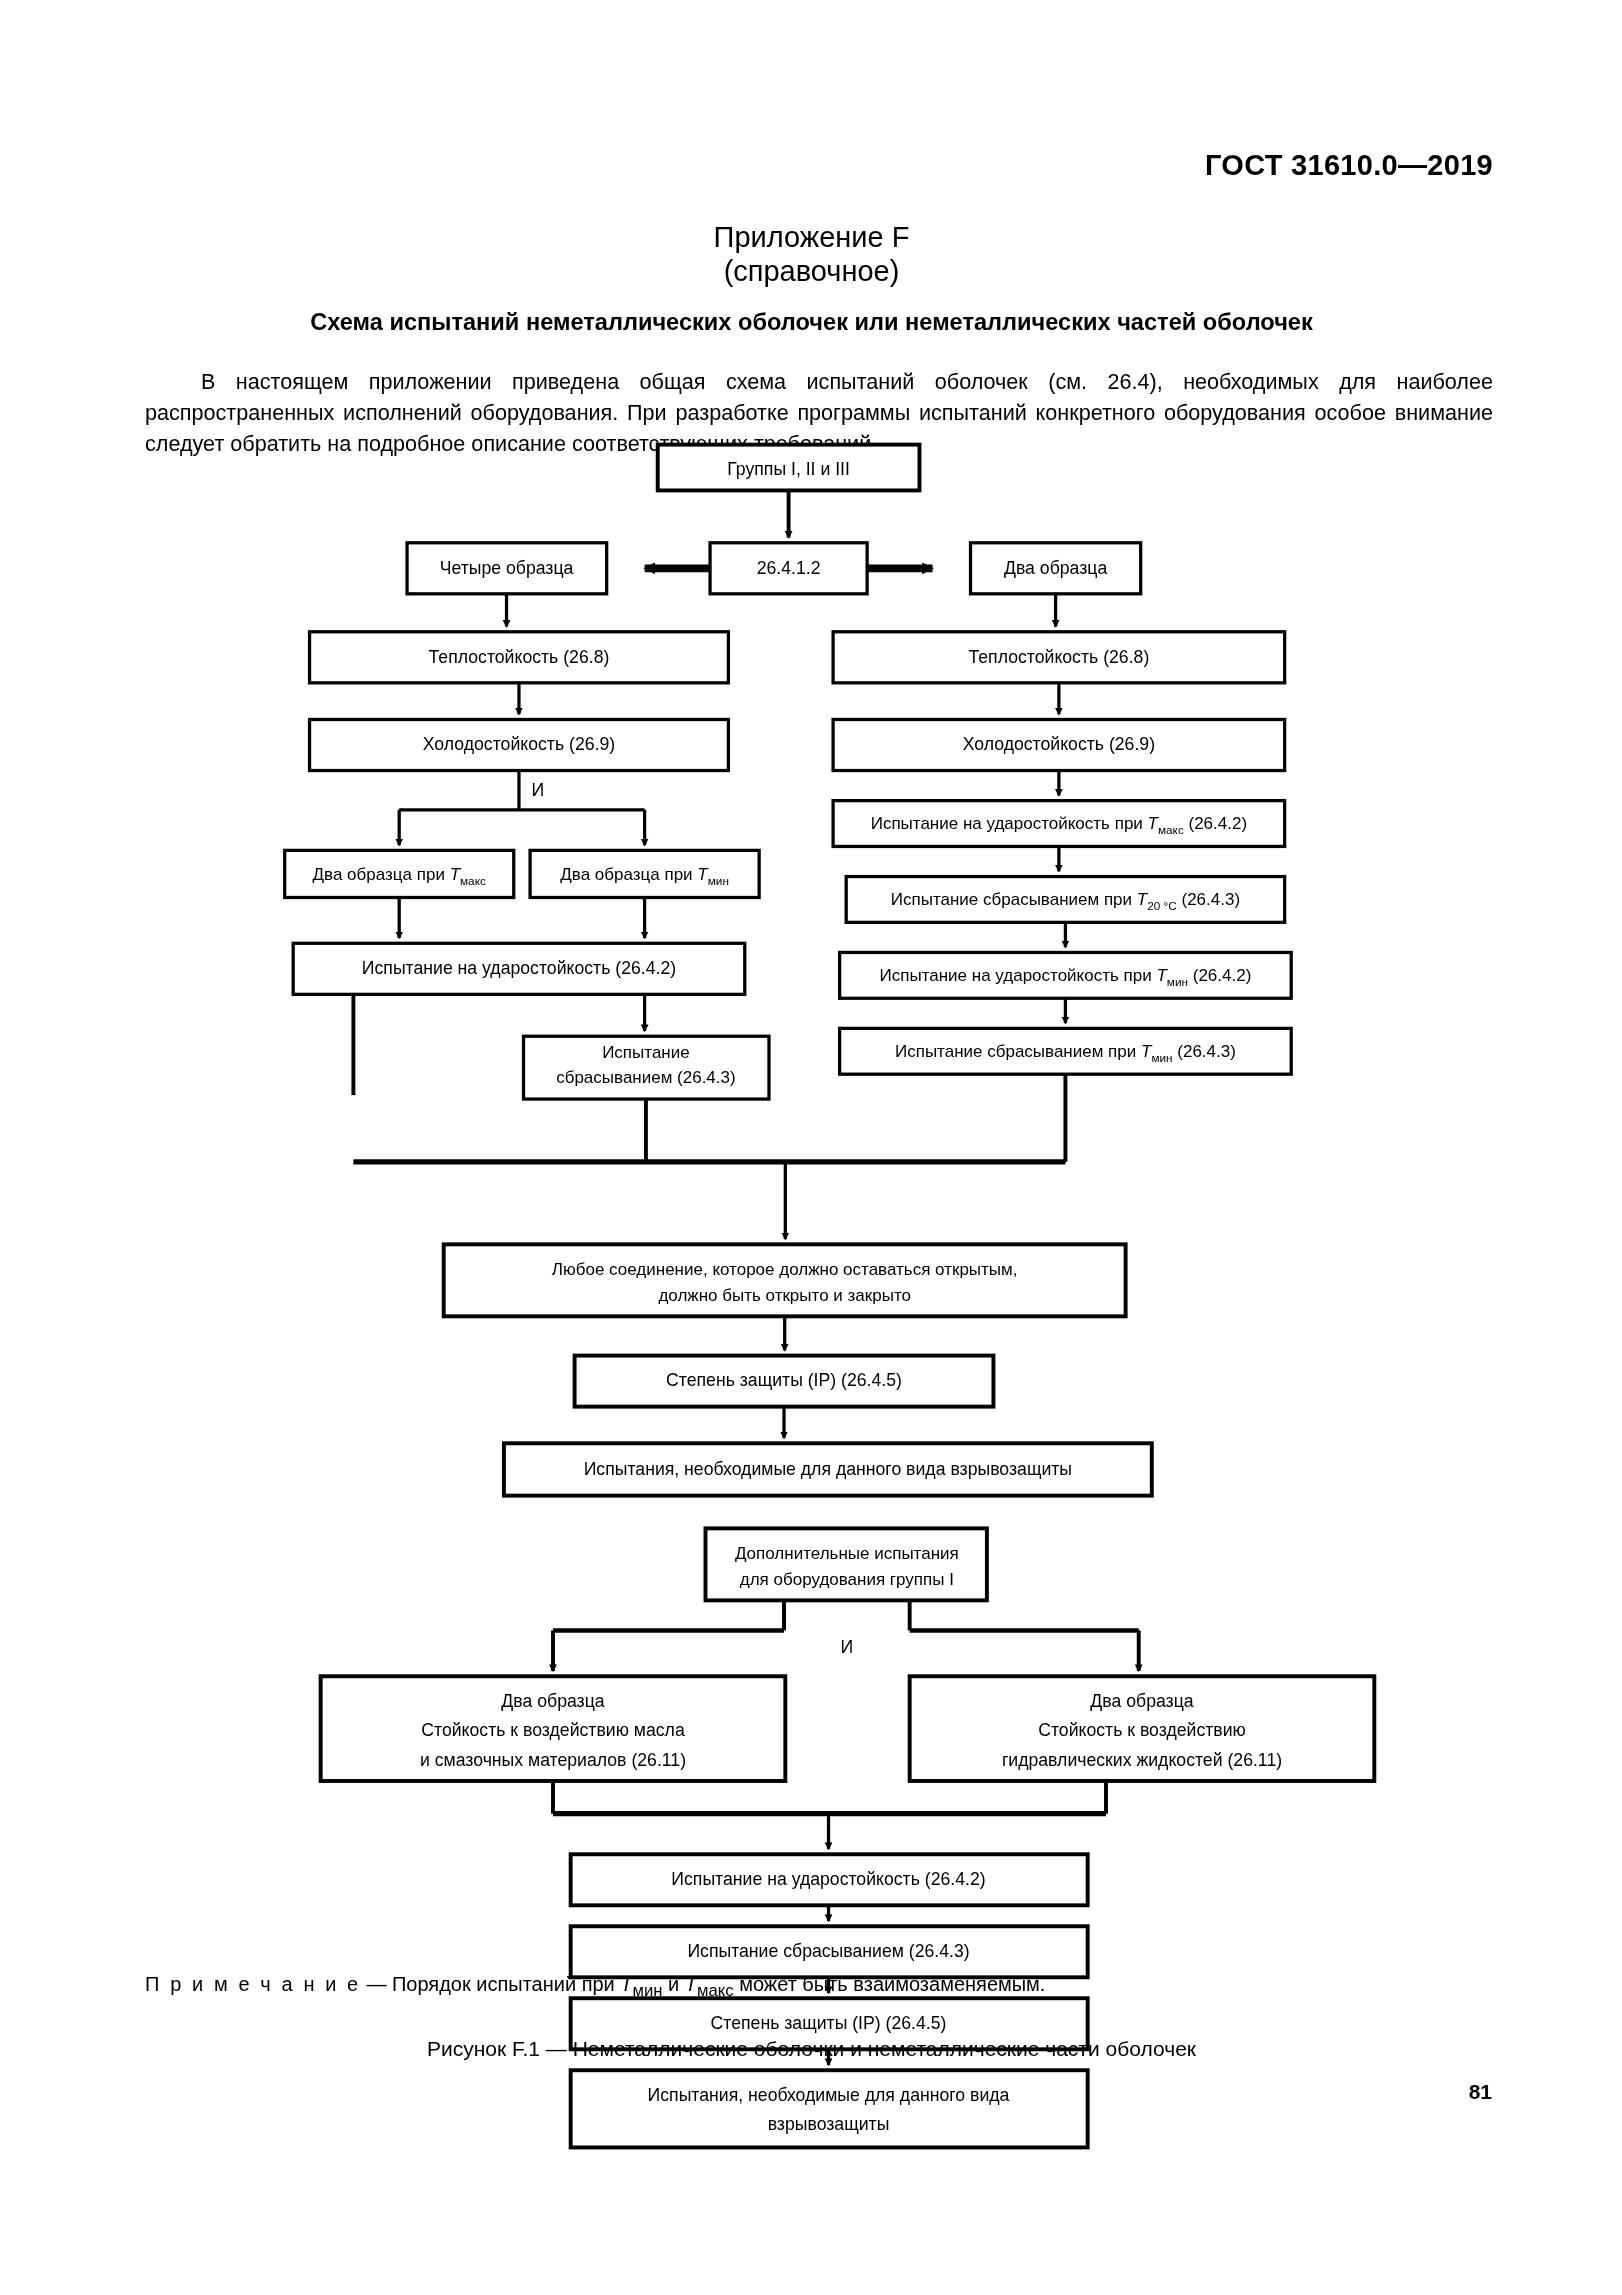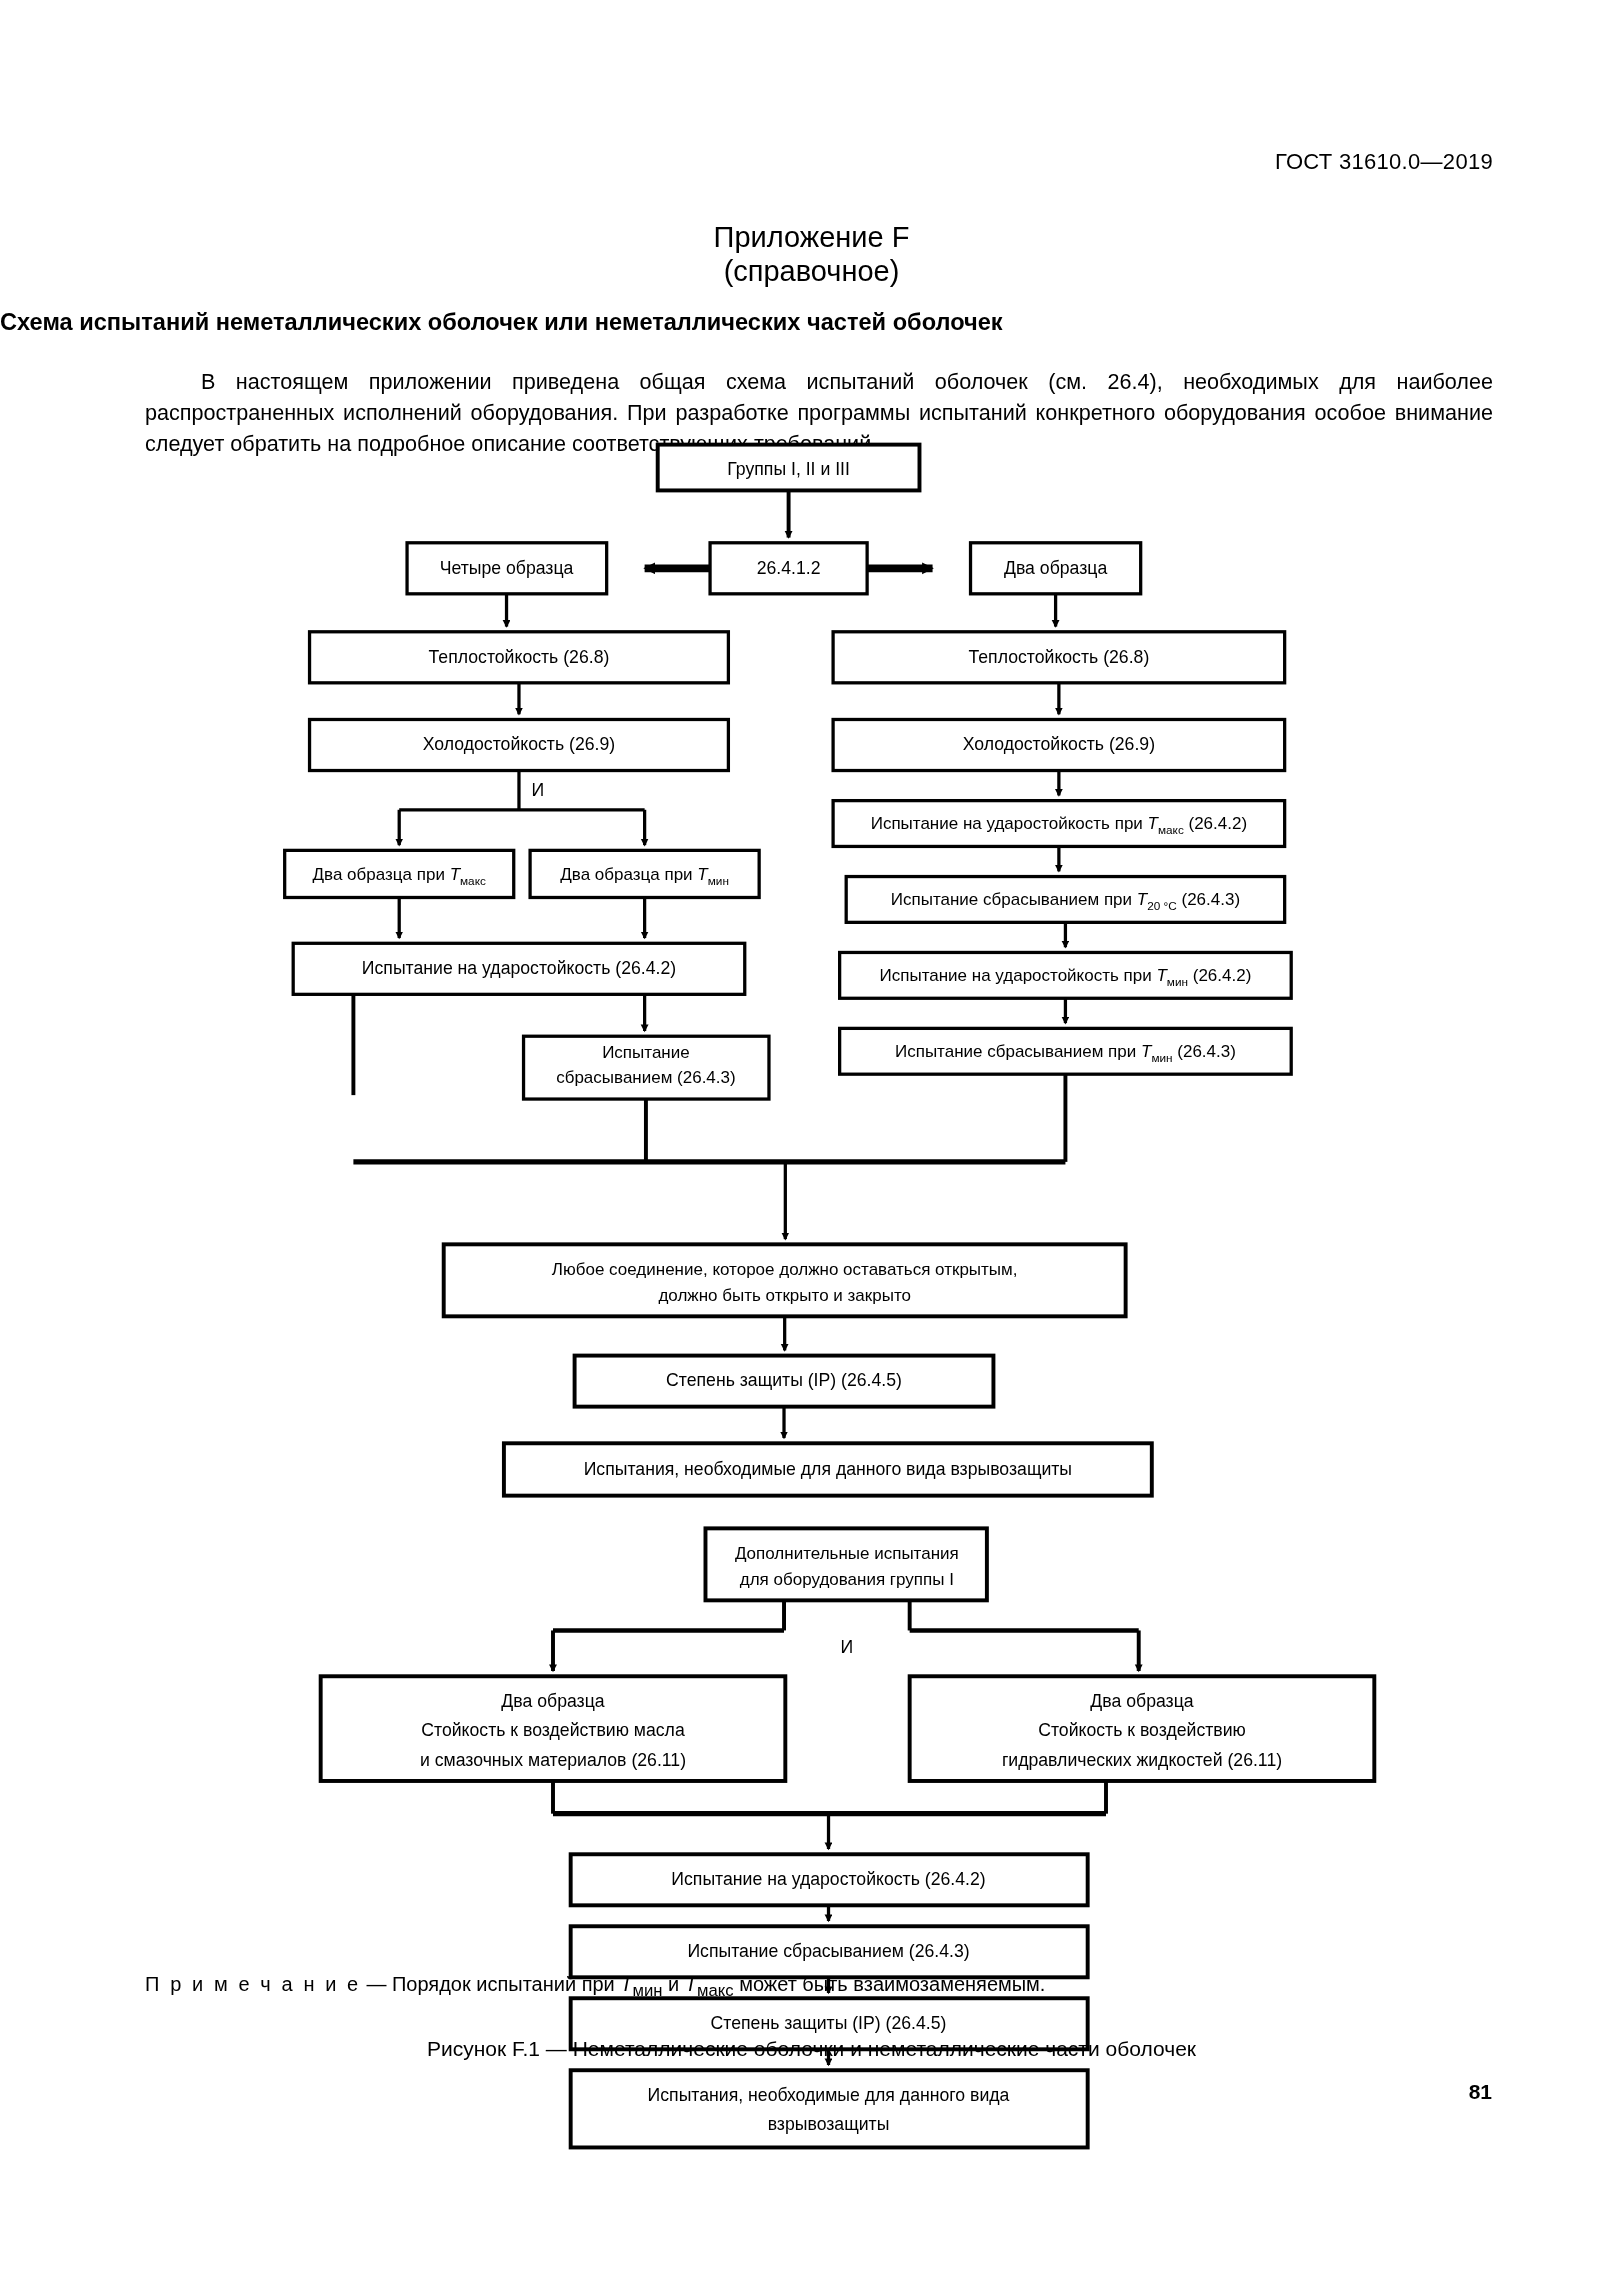--- a/index.html
+++ b/index.html
@@ -7,33 +7,33 @@
     width:1623px;height:2295px;
     font-family:"Liberation Sans","DejaVu Sans",sans-serif;
     color:#000;
     position:relative;
     overflow:hidden;
   }
   .page{position:relative;width:1623px;height:2295px;}
 
   .hdr{
     position:absolute;top:149px;right:130px;
-    font-size:22px;font-weight:normal;letter-spacing:0.3px;
+    font-size:29px;font-weight:bold;letter-spacing:0.3px;
     white-space:nowrap;
   }
 
   .appx{
     position:absolute;left:0;right:0;text-align:center;
     font-size:29px;
   }
   .appx1{top:221px;}
   .appx2{top:255px;}
 
   .sectitle{
-    position:absolute;left:0;right:0;text-align:left;
+    position:absolute;left:0;right:0;text-align:center;
     top:309px;font-size:23.6px;font-weight:bold;
   }
 
   .para{
     position:absolute;left:145px;width:1348px;top:366px;
     font-size:21.6px;line-height:31px;text-align:justify;
     text-indent:56px;
   }
 
   .fig{position:absolute;left:0px;top:434px;width:1400px;height:1498px;}

